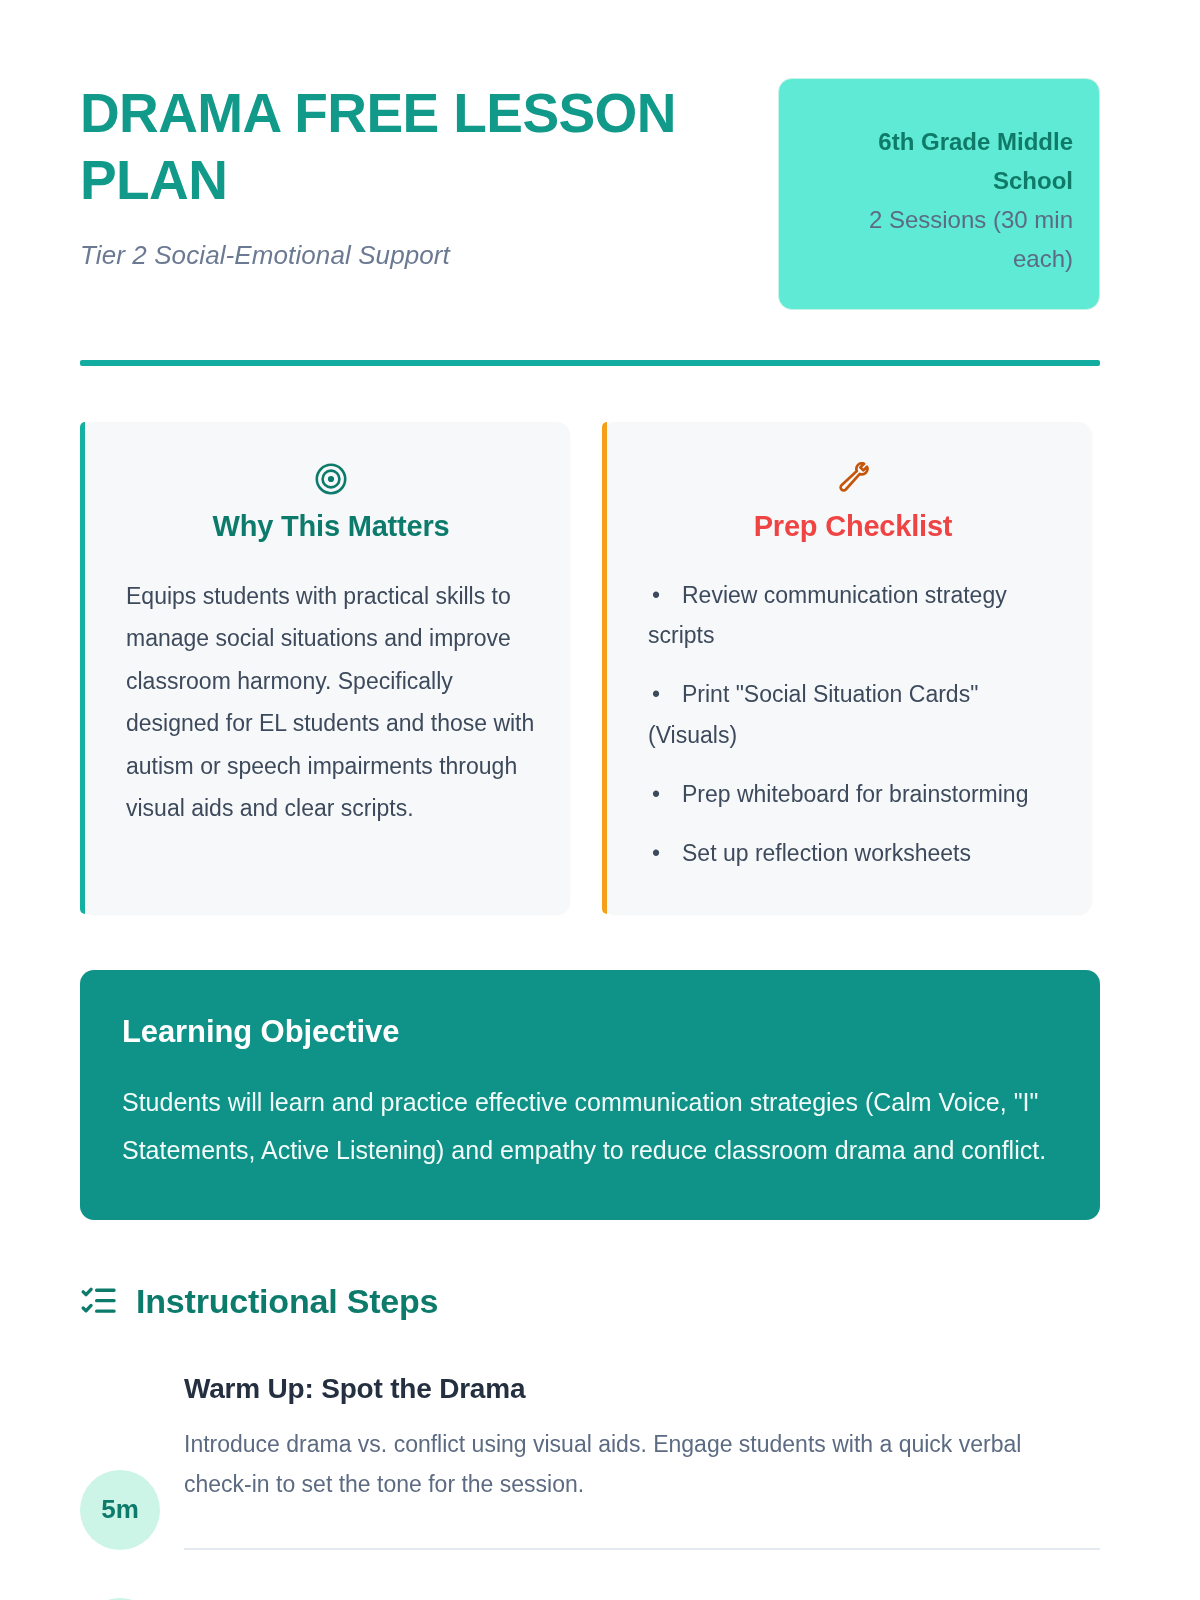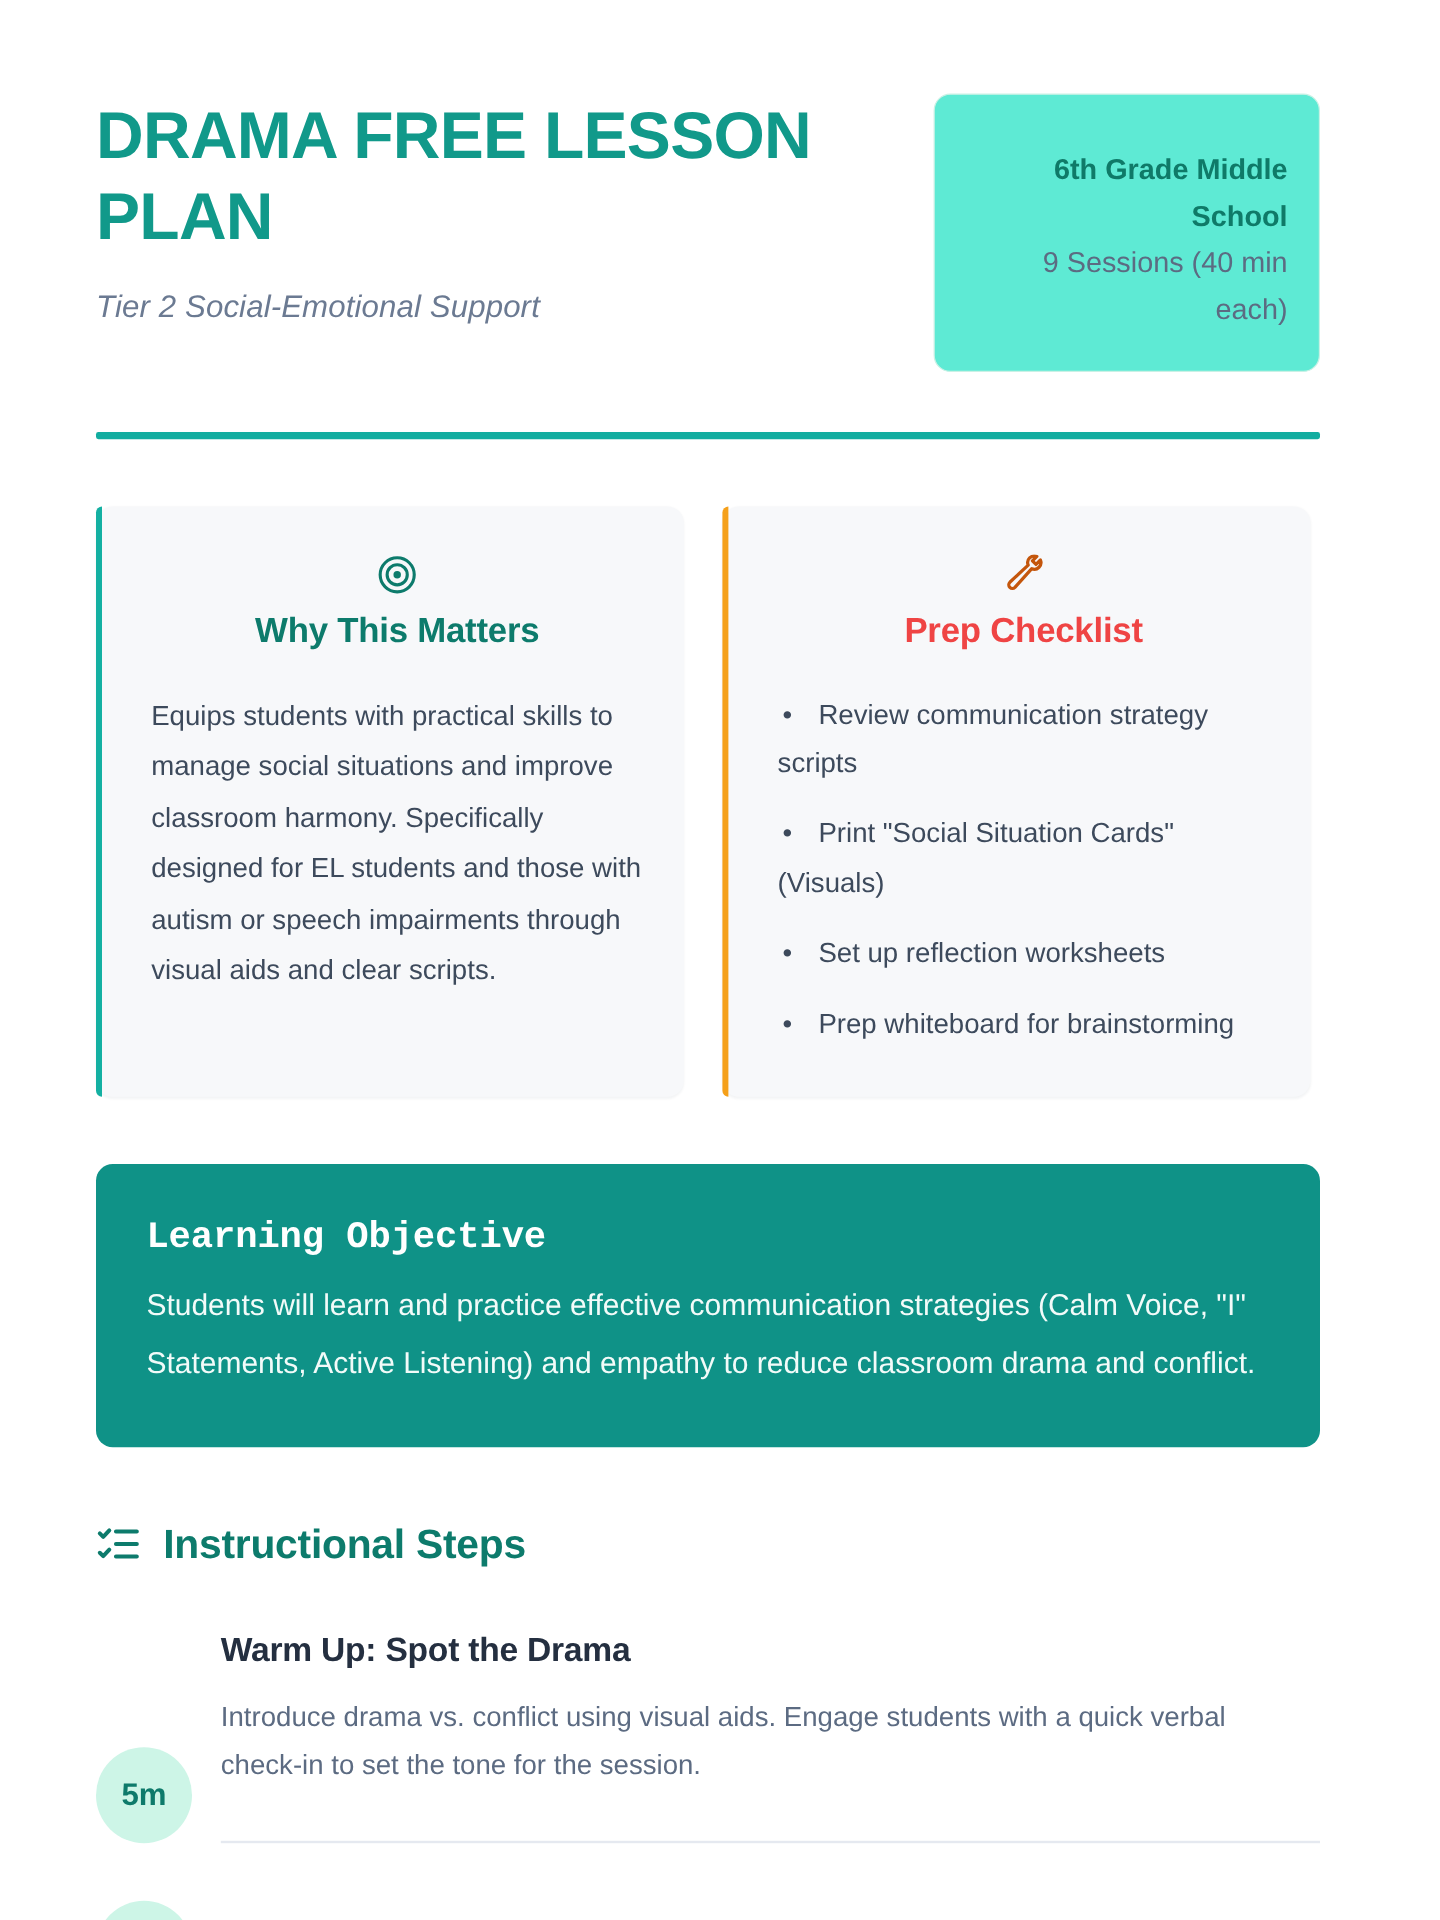--- a/index.html
+++ b/index.html
@@ -158,22 +158,21 @@
     background: #0f9287;
     border-radius: 14px;
     padding: 44px 48px 46px 42px;
     color: #ffffff;
   }
 
   .objective-title {
     font-size: 31px;
     font-weight: 700;
     letter-spacing: -0.1px;
-    margin-bottom: 15px;
-    font-family: Liberation Mono, monospace;
+    margin-bottom: 28px;
   }
 
   .objective-text {
     font-size: 25px;
     line-height: 1.92;
     color: #f2fbf9;
     font-weight: 400;
   }
 
   
@@ -247,21 +246,21 @@
 <div class="page">
 
   <div class="header">
     <div class="header-left">
       <div class="doc-title">DRAMA FREE LESSON PLAN</div>
       <div class="doc-subtitle">Tier 2 Social-Emotional Support</div>
     </div>
 
     <div class="meta-box">
       <div class="meta-grade">6th Grade Middle School</div>
-      <div class="meta-sessions">9 Sessions (40 min each)</div>
+      <div class="meta-sessions">2 Sessions (30 min each)</div>
     </div>
   </div>
 
   <div class="header-rule"></div>
 
   <div class="cards">
 
     <div class="card teal">
       <div class="card-head">
         <span class="icon">
@@ -281,22 +280,22 @@
         <span class="icon">
           <svg width="34" height="34" viewBox="0 0 24 24" fill="none">
             <path d="M14.7 6.3a3.9 3.9 0 0 1 5.1-5.1l-2.6 2.6 2.1 2.1 2.6-2.6a3.9 3.9 0 0 1-5.1 5.1L6.9 19.4a2.1 2.1 0 0 1-3-3L14.7 6.3z" stroke="#c4560c" stroke-width="1.9" stroke-linejoin="round" stroke-linecap="round"></path>
           </svg>
         </span>
         <span class="card-title">Prep Checklist</span>
       </div>
       <ul class="check-list">
         <li>Review communication strategy scripts</li>
         <li>Print "Social Situation Cards" (Visuals)</li>
+        <li>Prep whiteboard for brainstorming</li>
         <li>Set up reflection worksheets</li>
-        <li>Prep whiteboard for brainstorming</li>
       </ul>
     </div>
   </div>
 
   <div class="objective">
     <div class="objective-title">Learning Objective</div>
     <div class="objective-text">Students will learn and practice effective communication strategies (Calm Voice, "I" Statements, Active Listening) and empathy to reduce classroom drama and conflict.</div>
   </div>
 
   <div class="steps-section">

